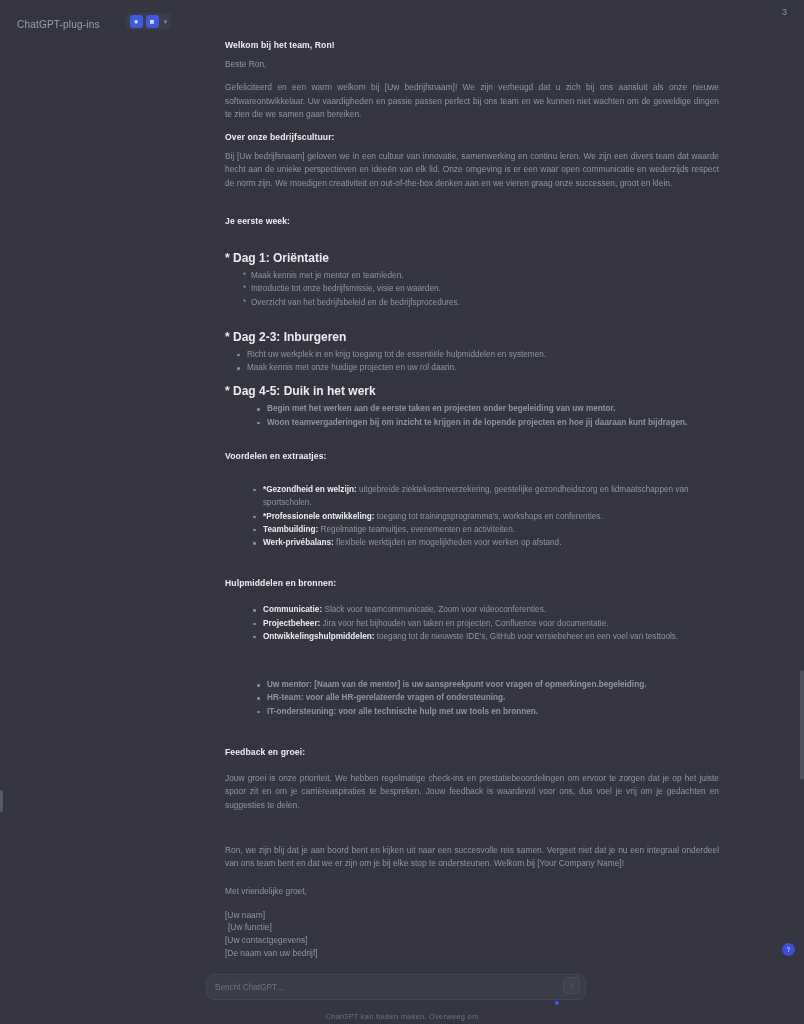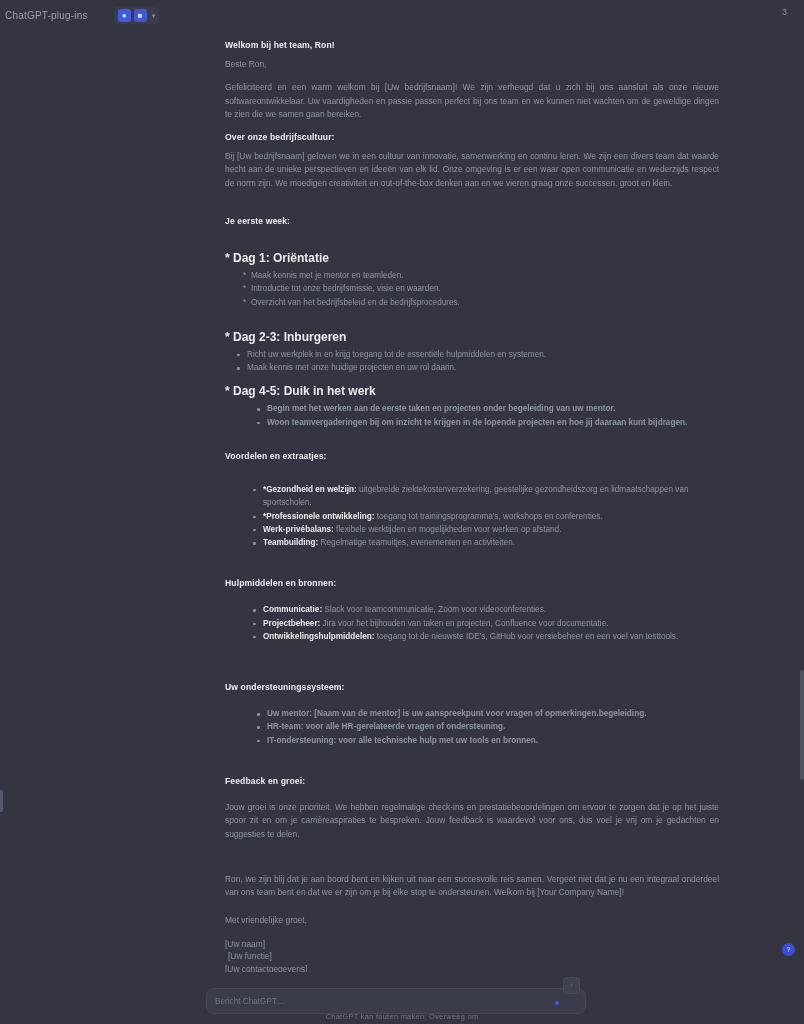--- a/index.html
+++ b/index.html
@@ -13,24 +13,24 @@
   body {
     background: #343541;
     font-family: "Liberation Sans", sans-serif;
     color: #d1d5db;
     position: relative;
   }
 
   
   .topbar {
     position: absolute;
-    top: 0; left: 4px; right: 0;
+    top: 0; left: 16px; right: 0;
     height: 30px;
     display: flex;
-    align-items: center;
+    align-items: flex-end;
     padding-left: 1px;
     z-index: 20;
   }
 
   .model-title {
     font-size: 10px;
     color: #9ba1ae;
     letter-spacing: .2px;
     white-space: nowrap;
   }
@@ -200,21 +200,21 @@
   .composer-wrap {
     position: absolute;
     left: 0; right: 0; bottom: 0;
     height: 52px;
     background: #343541;
   }
 
   .composer {
     position: absolute;
     left: 206px;
-    top: 16px;
+    top: 2px;
     width: 380px;
     height: 26px;
     border: 1px solid #454654;
     border-radius: 8px;
     background: #3b3c4a;
     display: flex;
     align-items: center;
     padding: 0 8px;
   }
   .composer input {
@@ -350,36 +350,35 @@
       <li>Woon teamvergaderingen bij om inzicht te krijgen in de lopende projecten en hoe jij daaraan kunt bijdragen.</li>
     </ul>
 
     <div class="gap-sm"></div>
     <h3 class="sec">Voordelen en extraatjes:</h3>
 
     <div class="gap-md"></div>
     <ul class="list dot deep">
       <li><span class="b">*Gezondheid en welzijn:</span><span> uitgebreide ziektekostenverzekering, geestelijke gezondheidszorg en lidmaatschappen van sportscholen.</span></li>
       <li><span class="b">*Professionele ontwikkeling:</span><span> toegang tot   trainingsprogramma's, workshops en conferenties.</span></li>
+      <li><span class="b"> Teambuilding:</span><span> Regelmatige teamuitjes, evenementen en activiteiten.</span></li>
       <li><span class="b"> Werk-privébalans:</span><span> flexibele werktijden en mogelijkheden       voor werken op afstand.</span></li>
-      <li><span class="b"> Teambuilding:</span><span> Regelmatige teamuitjes, evenementen en activiteiten.</span></li>
     </ul>
 
     <div class="gap-md"></div>
     <h3 class="sec">Hulpmiddelen en bronnen:</h3>
 
     <div class="gap-sm"></div>
     <ul class="list dot deep">
       <li><span class="b">Communicatie:</span><span> Slack voor teamcommunicatie, Zoom voor videoconferenties.</span></li>
       <li><span class="b">Projectbeheer:</span><span> Jira voor het bijhouden van taken en projecten, Confluence voor documentatie.</span></li>
       <li><span class="b">Ontwikkelingshulpmiddelen:</span><span> toegang tot de nieuwste IDE's, GitHub voor versiebeheer en een  voel van testtools.</span></li>
     </ul>
 
     <div class="gap-lg"></div>
-    <h3 class="sec">Uw ondersteuningssysteem:</h3>
 
     <div class="gap-sm"></div>
     <ul class="list dot indented">
       <li>Uw mentor: [Naam van de mentor] is uw aanspreekpunt voor vragen of opmerkingen.begeleiding.</li>
       <li>HR-team: voor alle HR-gerelateerde vragen of ondersteuning.</li>
       <li>IT-ondersteuning: voor alle technische hulp met uw tools en  bronnen.</li>
     </ul>
 
     <div class="gap-md"></div>
     <h3 class="sec">Feedback en groei:</h3>

